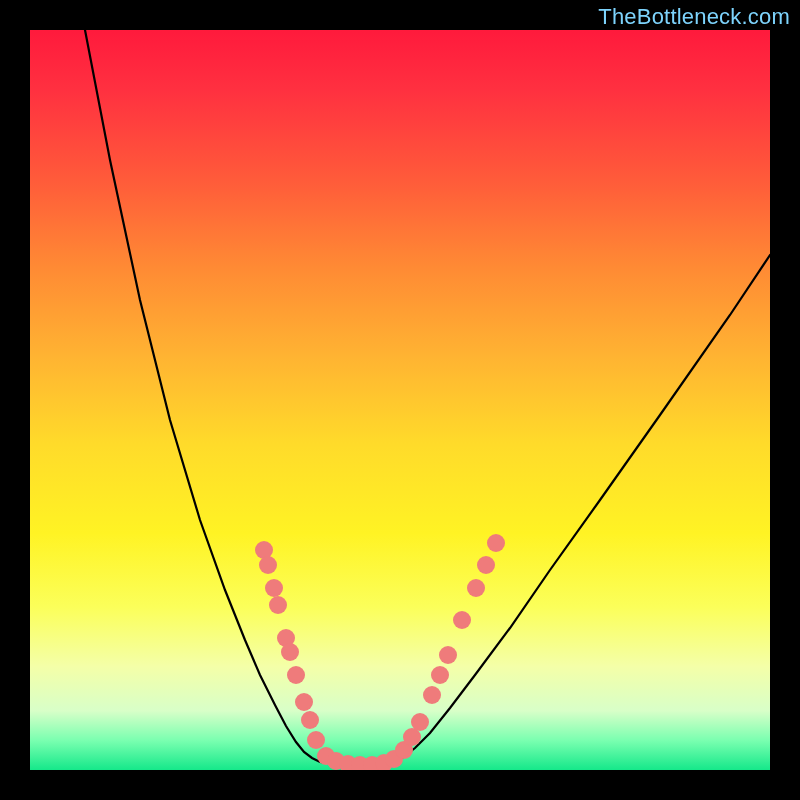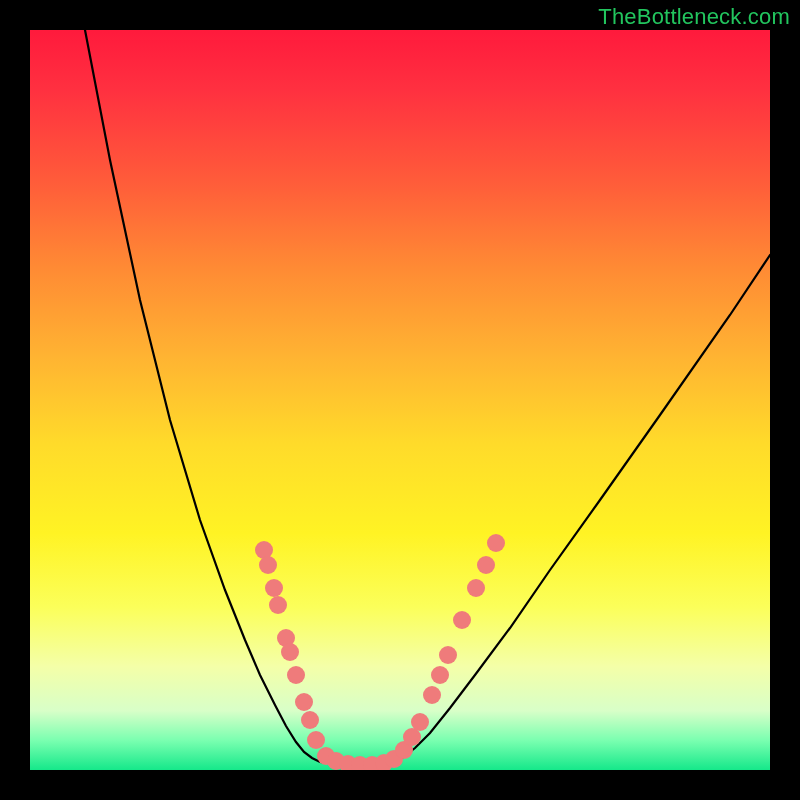--- a/index.html
+++ b/index.html
@@ -29,21 +29,21 @@
       #f4ffa8 86%,
       #d8ffc8 92%,
       #7affb0 96%,
       #15e88a 100%
     );
   }
   .watermark {
     position: absolute;
     top: 4px;
     right: 10px;
-    color: #22c55e;
+    color: #7dd3fc;
     font-size: 22px;
     font-weight: 400;
     letter-spacing: 0.2px;
     z-index: 5;
   }
   svg.plot {
     position: absolute;
     left: 30px;
     top: 30px;
     width: 740px;

